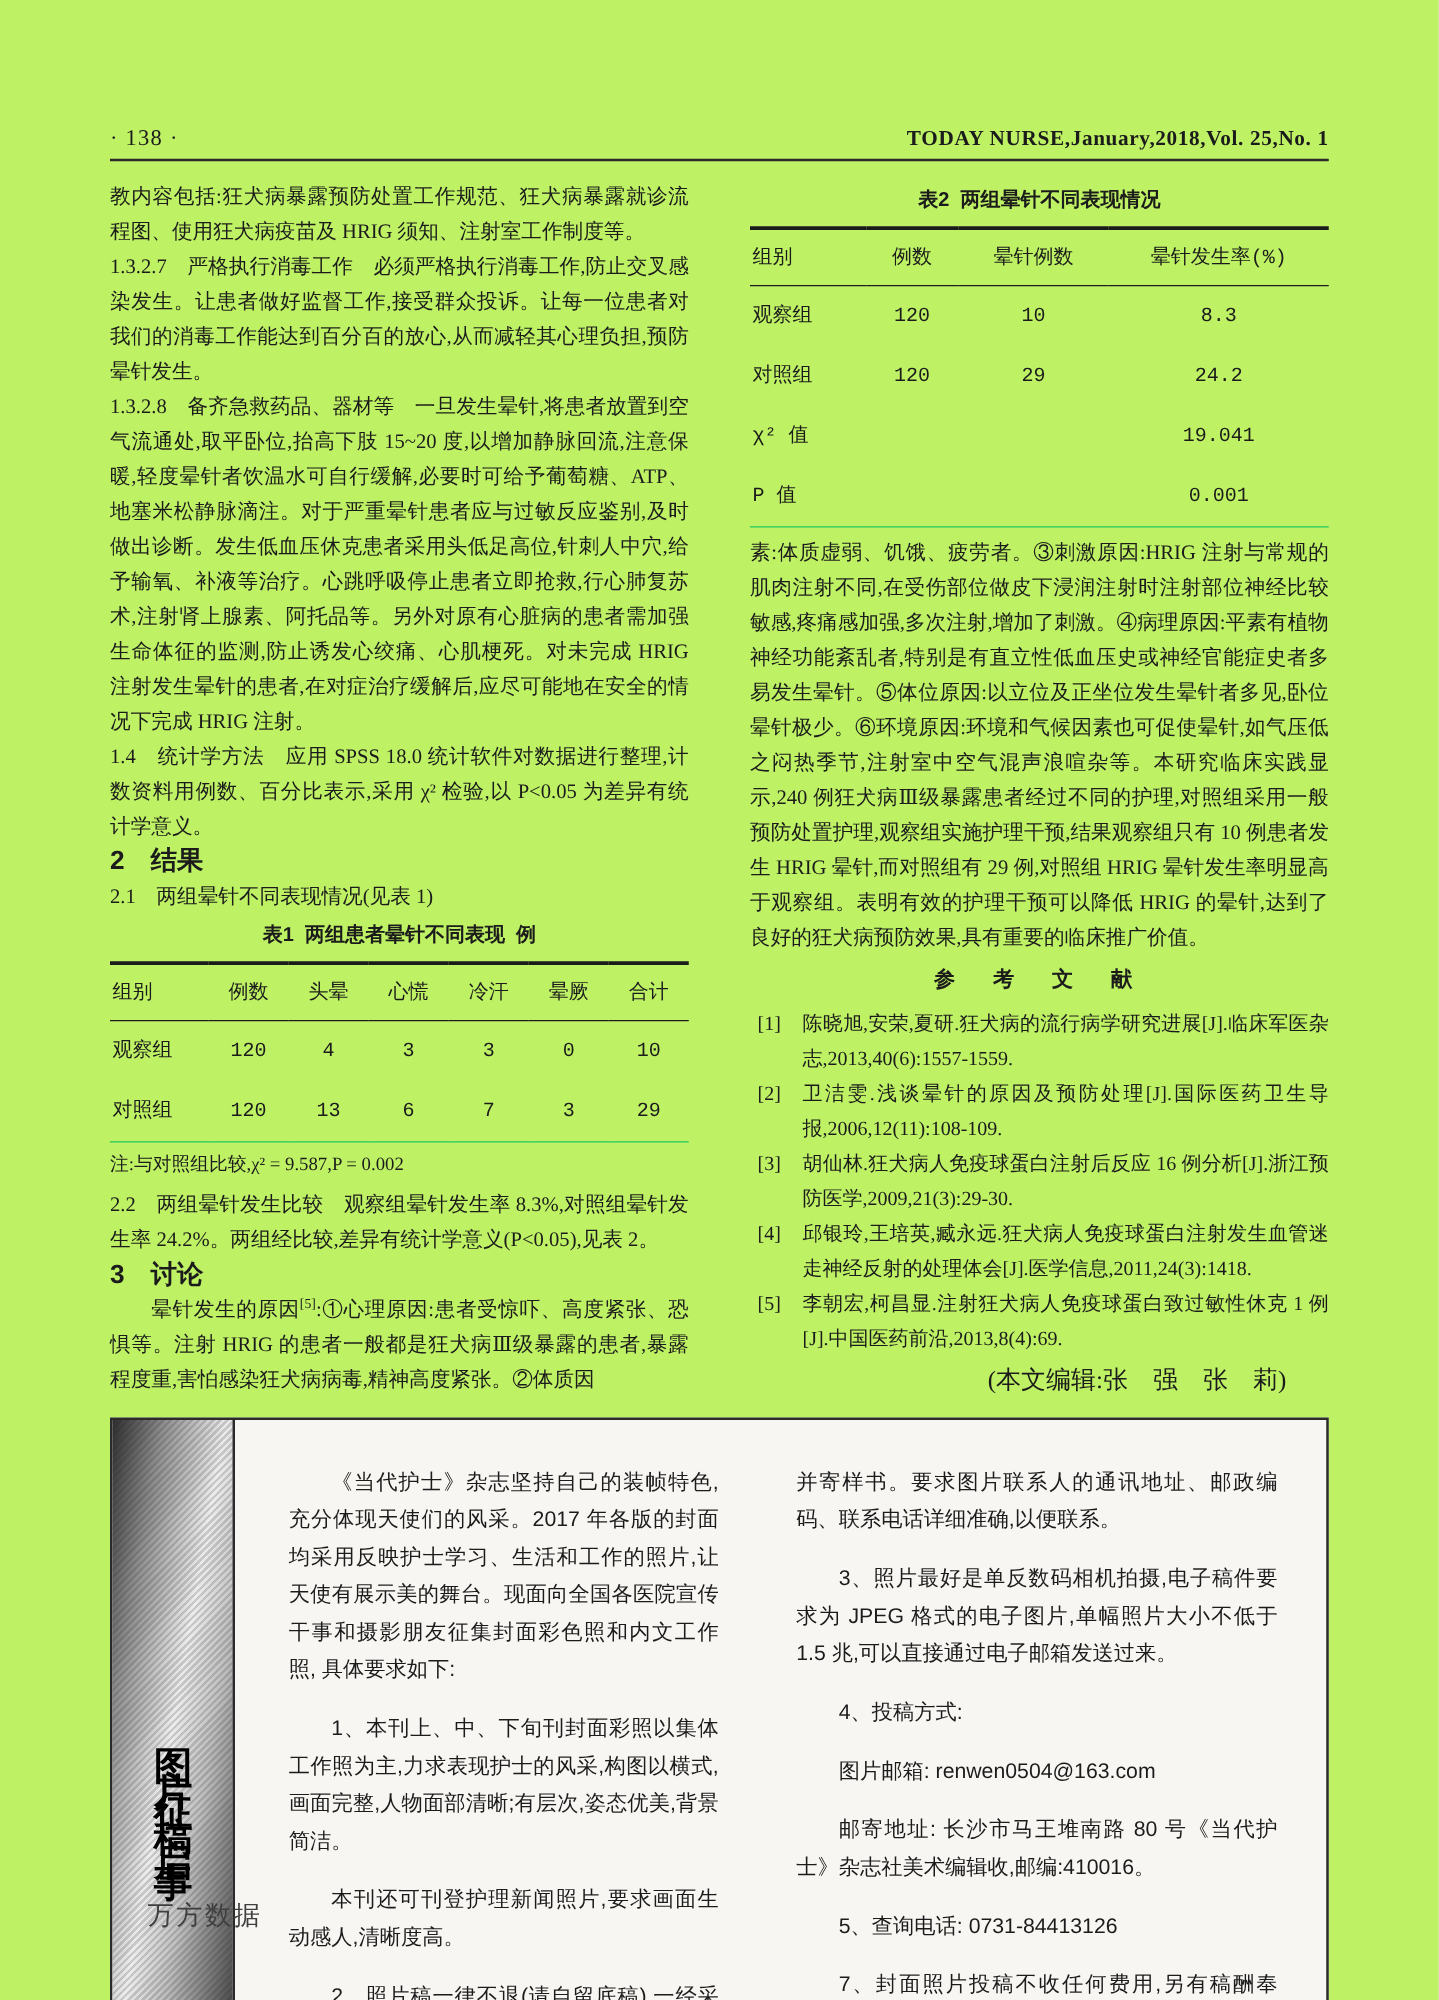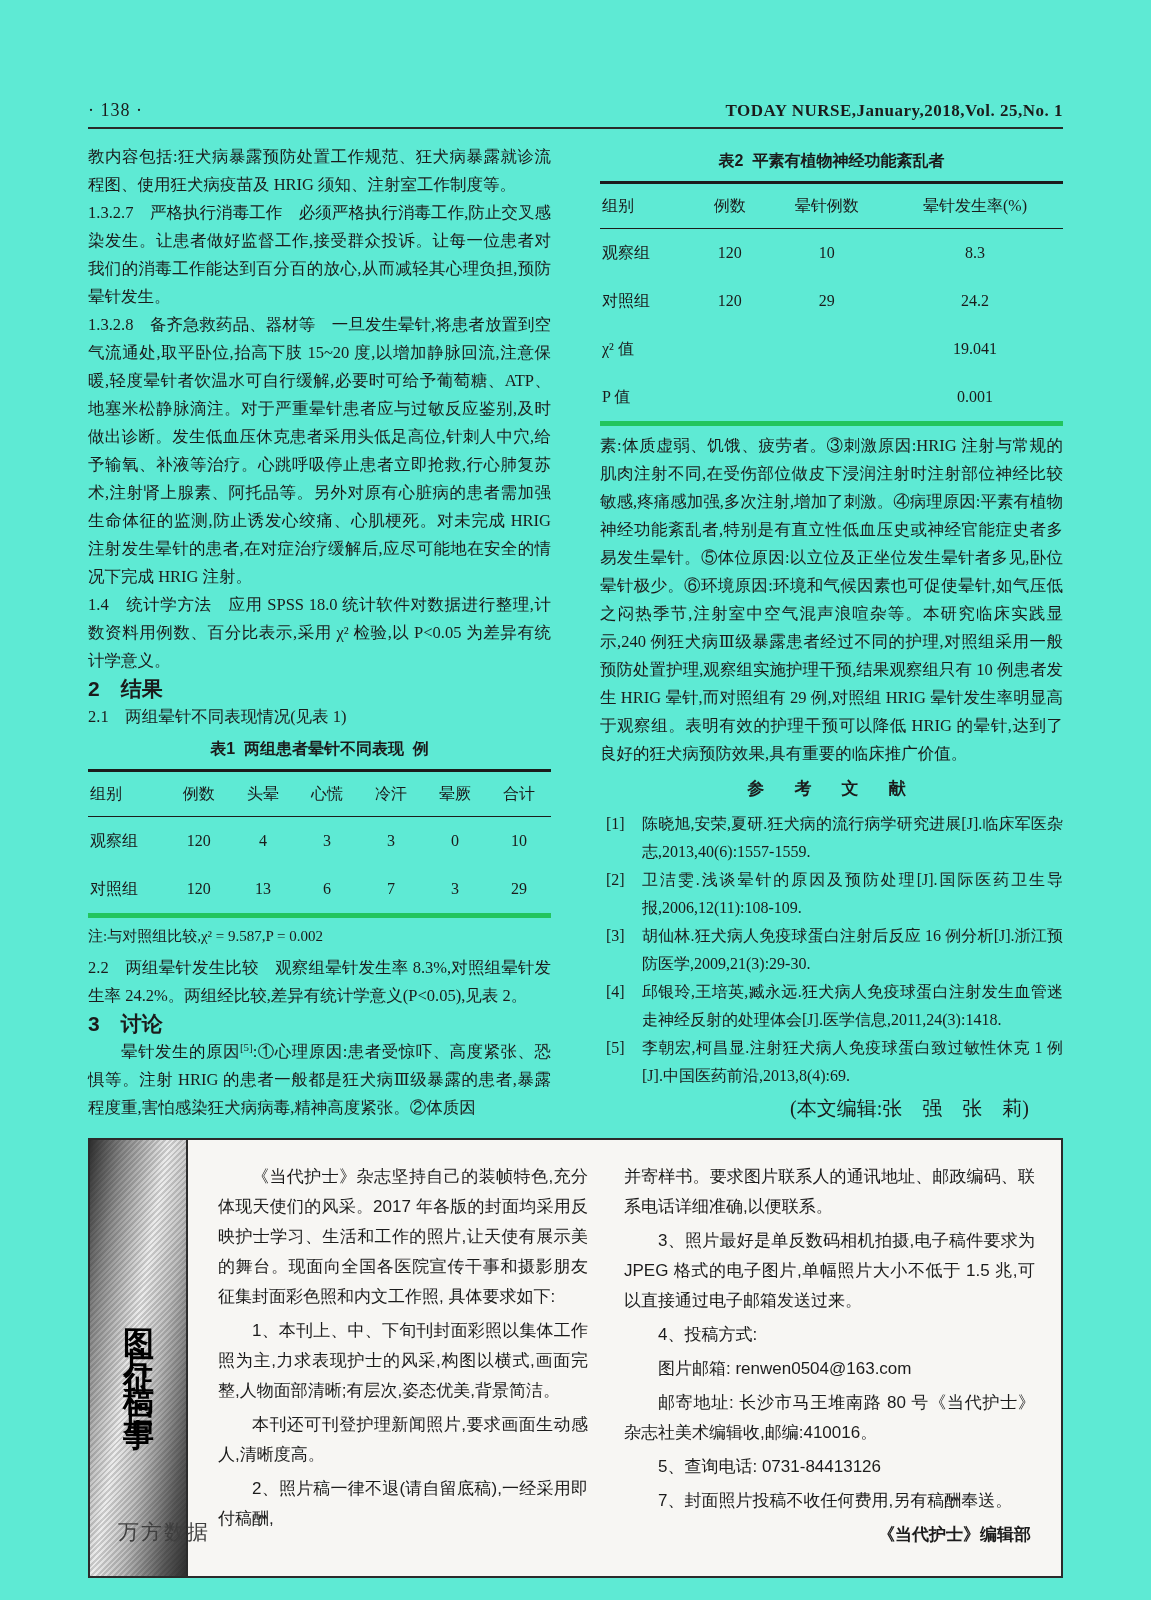--- a/index.html
+++ b/index.html
@@ -1,20 +1,20 @@
 <!DOCTYPE html>
 <html lang="zh"><head>
 <meta charset="utf-8">
 <style>
   html,body{margin:0;padding:0;background:#e9e8e5;}
   .page{
     position:relative;
     width:1151px;height:1600px;
     margin:0 auto;
-    background:#5eead4;
+    background:#bef264;
     color:#1b1b1b;
     font-family:"Liberation Serif","DejaVu Serif",serif;
     overflow:hidden;
     box-sizing:border-box;
     padding:100px 88px 0 88px;
   }
   
   .hdr{display:flex;justify-content:space-between;align-items:baseline;}
   .hdr .pgnum{font-size:18px;letter-spacing:1px;}
   .hdr .jinfo{font-size:17px;font-weight:bold;letter-spacing:.5px;}
@@ -24,21 +24,21 @@
   .col{width:468px;font-size:16.5px;line-height:28px;text-align:justify;}
   .col p{margin:0;}
   .indent{text-indent:2em;}
   .sec-h{font-family:"Liberation Sans","DejaVu Sans",sans-serif;font-weight:bold;font-size:21px;}
   sup.ref-sup{font-size:11px;line-height:0;}
   
   .table-block{margin:4px 0 6px 0;}
   .tbl-title{text-align:center;font-family:"Liberation Sans","DejaVu Sans",sans-serif;
              font-weight:bold;font-size:16px;margin:4px 0 6px 0;white-space:pre;}
   table.dtable{width:100%;border-collapse:collapse;font-size:16px;
-               border-top:3px solid #1c1c1c;border-bottom:5px solid #22c55e;}
+               border-top:3px solid #1c1c1c;border-bottom:1px solid #22c55e;font-family:Liberation Mono, monospace;}
   table.dtable th{font-weight:normal;padding:8px 0;border-bottom:1.5px solid #1c1c1c;text-align:center;}
   table.dtable td{padding:10px 0;text-align:center;}
   table.dtable th:first-child,table.dtable td:first-child{text-align:left;padding-left:2px;}
   .t1 col.c0{width:17%;} .t1 col.cx{width:13.8%;}
   .t2 col.c0{width:20%;} .t2 col.c1{width:16%;} .t2 col.c2{width:26%;} .t2 col.c3{width:38%;}
   .tbl-note{font-size:15px;margin-top:6px;line-height:24px;}
   
   .ref-h{text-align:center;font-family:Liberation Mono, monospace;
          font-weight:bold;font-size:17px;letter-spacing:10px;margin:8px 0 6px 0;}
   .ref{position:relative;padding-left:42px;font-size:16px;line-height:28px;text-align:justify;}
@@ -49,21 +49,21 @@
   .banner{width:96px;flex:0 0 96px;display:flex;align-items:center;justify-content:center;
           background:
             repeating-linear-gradient(135deg, rgba(40,40,40,.18) 0 2px, rgba(255,255,255,0) 2px 4px),
             linear-gradient(100deg,#2e2e2e 0%,#8a8a8a 20%,#ececec 46%,#bdbdbd 63%,#5a5a5a 86%,#2e2e2e 100%);
           border-right:2px solid #2b2b2b;}
   .banner-text{writing-mode:vertical-rl;text-orientation:upright;
                font-family:"Liberation Sans","DejaVu Sans",sans-serif;
                font-weight:bold;font-size:31px;letter-spacing:18px;color:#000;}
   .notice-cols{flex:1;display:flex;gap:28px;padding:18px 22px 22px 26px;}
   .ncol{font-family:"Liberation Sans","DejaVu Sans",sans-serif;font-size:17px;line-height:30px;text-align:justify;}
-  .ncol p{margin:4px;}
+  .ncol p{margin:17px;}
   .ncol-l{width:378px;flex:0 0 378px;}
   .ncol-r{flex:1;}
   .sign{text-align:right;font-weight:bold;padding-right:4px;margin-top:2px;}
   
   .watermark{position:absolute;left:118px;bottom:54px;
              font-family:"Liberation Sans","DejaVu Sans",sans-serif;
              font-size:21px;color:#3f3f3f;letter-spacing:2px;}
 </style>
 </head>
 <body>
@@ -133,21 +133,21 @@
         <div class="tbl-note">注:与对照组比较,χ² = 9.587,P = 0.002</div>
       </div>
 
       <p>2.2　两组晕针发生比较　观察组晕针发生率 8.3%,对照组晕针发生率 24.2%。两组经比较,差异有统计学意义(P&lt;0.05),见表 2。</p>
       <p class="sec-h">3　讨论</p>
       <p class="indent"><span>晕针发生的原因</span><sup class="ref-sup">[5]</sup><span>:①心理原因:患者受惊吓、高度紧张、恐惧等。注射 HRIG 的患者一般都是狂犬病Ⅲ级暴露的患者,暴露程度重,害怕感染狂犬病病毒,精神高度紧张。②体质因</span></p>
     </div>
 
     <div class="col">
       <div class="table-block">
-        <div class="tbl-title">表2  平素有植物神经功能紊乱者</div>
+        <div class="tbl-title">表2  两组晕针不同表现情况</div>
         <table class="dtable t2">
           <colgroup>
               <col class="c0">
               <col class="c1">
               <col class="c2">
               <col class="c3">
             </colgroup>
           <thead>
             <tr>
               <th>组别</th>

